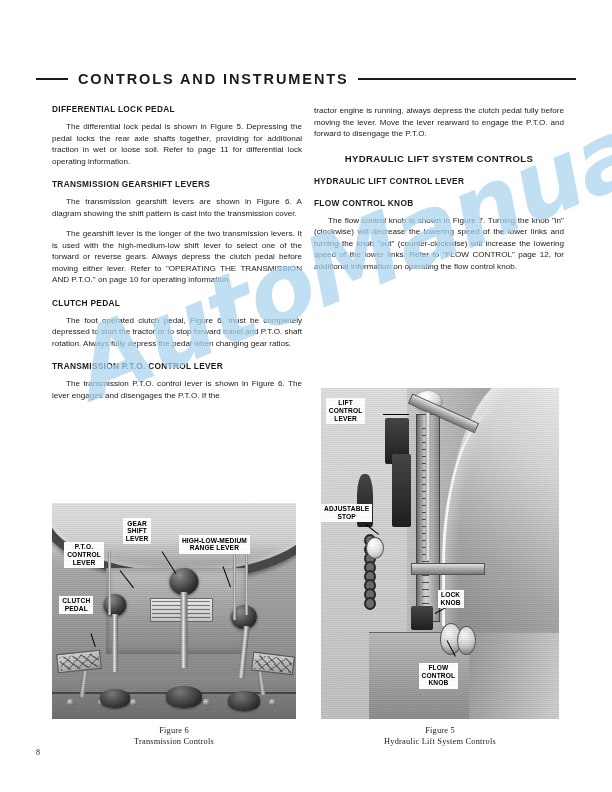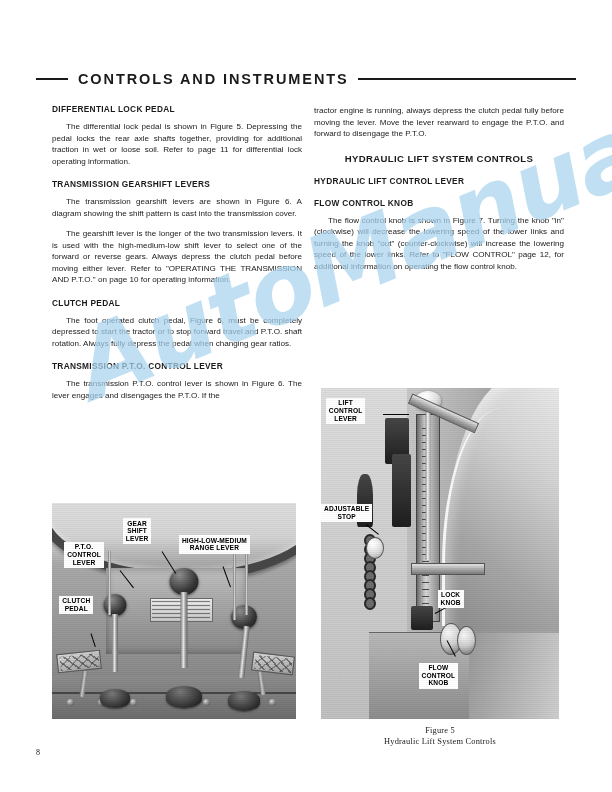--- a/index.html
+++ b/index.html
@@ -418,20 +418,24 @@
       <div class="callout" style="left:52%;top:15%">HIGH-LOW-MEDIUM
 RANGE LEVER</div>
       <div class="callout" style="left:5%;top:18%">P.T.O.
 CONTROL
 LEVER</div>
       <div class="callout" style="left:3%;top:43%">CLUTCH
 PEDAL</div>
 
       <div class="grain"></div>
     </div>
+    <div class="cap">
+      <span class="n">Figure 6</span>
+      <span>Transmission Controls</span>
+    </div>
   </div>
 
   <div class="figwrap" id="fig7-wrap">
     <div class="photo" id="fig7-photo">
       <div class="f7-bg"></div>
       <div class="f7-paper"></div>
       <div class="f7-fender"></div>
       <div class="f7-tirecurve"></div>
 
       <div class="f7-quadrant"></div>

